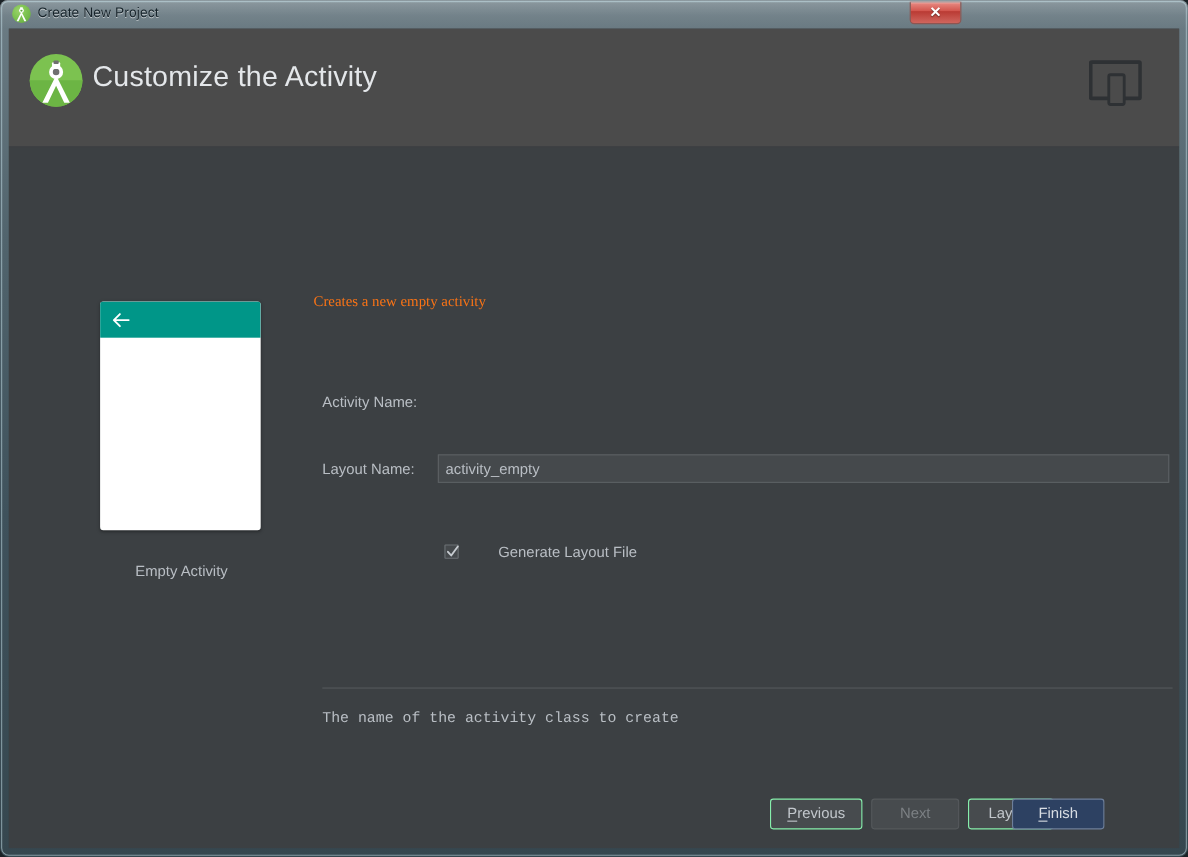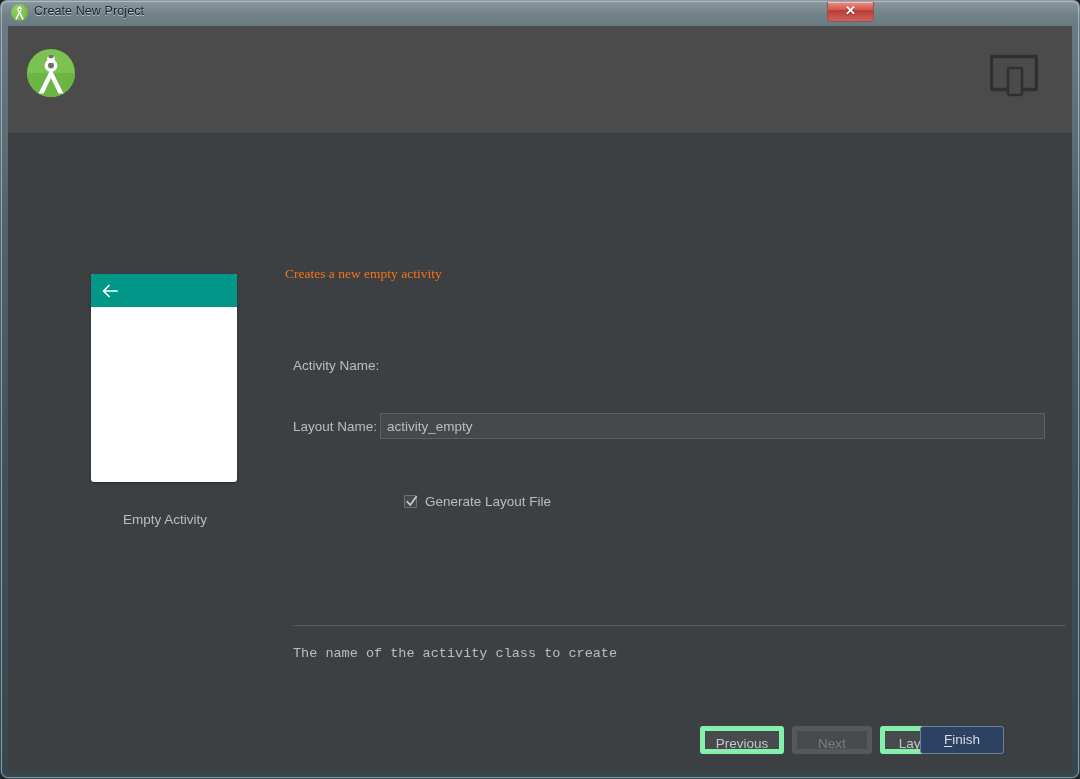--- a/index.html
+++ b/index.html
@@ -244,20 +244,21 @@
     border: 1px solid #6d7276;
     border-radius: 1px;
     position: relative;
     margin-right: 8px;
   }
   .checkbox svg { position: absolute; left: -1px; top: -2px; }
   .check-label {
     font-size: 13.5px;
     color: #b9bec4;
     white-space: nowrap;
+    margin-left: 28px;
   }
 
   
   .separator {
     position: absolute;
     left: 285px; top: 491px;
     width: 773px; height: 1px;
     background: #55595c;
   }
   .help-text {
@@ -275,21 +276,21 @@
     left: 0; bottom: 0;
     width: 1064px;
     height: 62px;
   }
   .btn {
     position: absolute;
     top: 17px;
     height: 28px;
     box-sizing: border-box;
     border-radius: 3px;
-    border: 5px solid #86efac;
+    border: 1px solid #86efac;
     background: #474b4e;
     color: #c2c7cc;
     font-size: 13.5px;
     font-family: "Liberation Sans", sans-serif;
     cursor: pointer;
     padding: 0;
     line-height: 26px;
     text-align: center;
   }
   .btn.disabled {
@@ -332,20 +333,21 @@
         <svg viewBox="0 0 50 50" width="50" height="50">
           <circle cx="25" cy="25" r="24" fill="#7cc250"></circle>
           <path d="M1 25 A24 24 0 0 0 49 25 Z" fill="#6cb544"></path>
           <circle cx="25" cy="17.5" r="6.4" fill="#ffffff"></circle>
           <circle cx="25" cy="17.5" r="3.0" fill="#6f6f6f"></circle>
           <rect x="21.3" y="8.6" width="7.4" height="6.2" rx="1" fill="#ffffff"></rect>
           <rect x="22.6" y="7.0" width="4.8" height="3.2" rx="1" fill="#6f6f6f"></rect>
           <path d="M25 20.5 L12.5 45.5 L17.6 45.5 L25 30.0 L32.4 45.5 L37.5 45.5 Z" fill="#ffffff"></path>
         </svg>
       </div>
+      <div class="wizard-title">Customize the Activity</div>
       <div class="device-icon">
         <svg viewBox="0 0 48 44" width="48" height="44">
           <rect x="1.5" y="2.5" width="45" height="33" rx="1" fill="none" stroke="#2e3134" stroke-width="3.4"></rect>
           <rect x="18" y="14" width="14" height="27" rx="1.5" fill="#4b4b4b" stroke="#2e3134" stroke-width="2.6"></rect>
         </svg>
       </div>
     </div>
 
     <div class="wizard-body">
 
@@ -367,21 +369,21 @@
       <div class="check-row">
         <div class="checkbox">
           <svg width="15" height="15" viewBox="0 0 15 15">
             <path d="M3.2 7.6 L6.2 11.0 L12.2 2.8" fill="none" stroke="#c7ccd1" stroke-width="1.7" stroke-linecap="round" stroke-linejoin="round"></path>
           </svg>
         </div>
         <div class="check-label">Generate Layout File</div>
       </div>
 
       <div class="field-label" style="left:285px; top:285px;">Layout Name:</div>
-      <input class="text-input" style="left: 372px; top: 279px; width: 665px;" value="activity_empty">
+      <input class="text-input" style="left: 390px; top: 279px; width: 665px;" value="activity_empty">
 
       <div class="separator"></div>
       <div class="help-text">The name of the activity class to create</div>
 
       <div class="footer">
         <button class="btn" style="left:692px; width:84px;"><u>P</u><span>revious</span></button>
         <button class="btn disabled" style="left:784px; width:80px;"><span>Next</span></button>
         <button class="btn" style="left:872px; width:78px;"><span>Layout</span></button>
         <button class="btn default" style="left:912px; width:84px;"><u>F</u><span>inish</span></button>
       </div>

